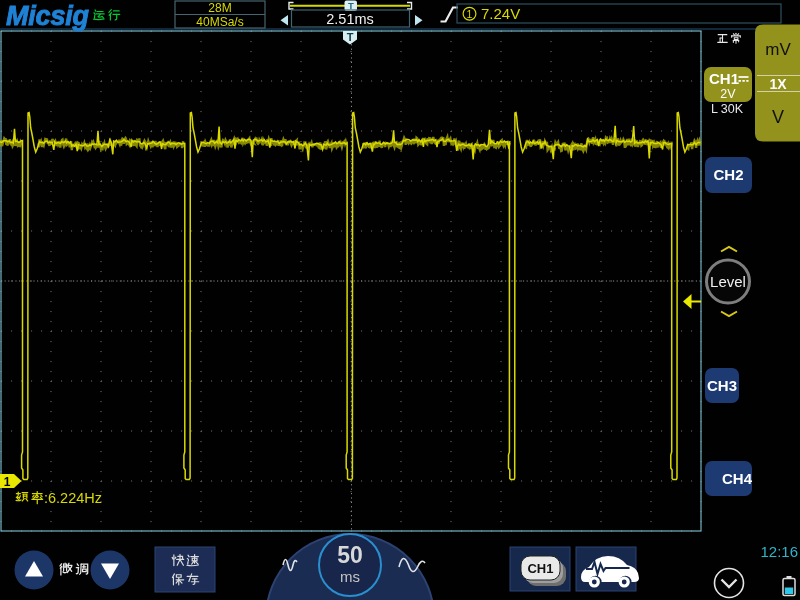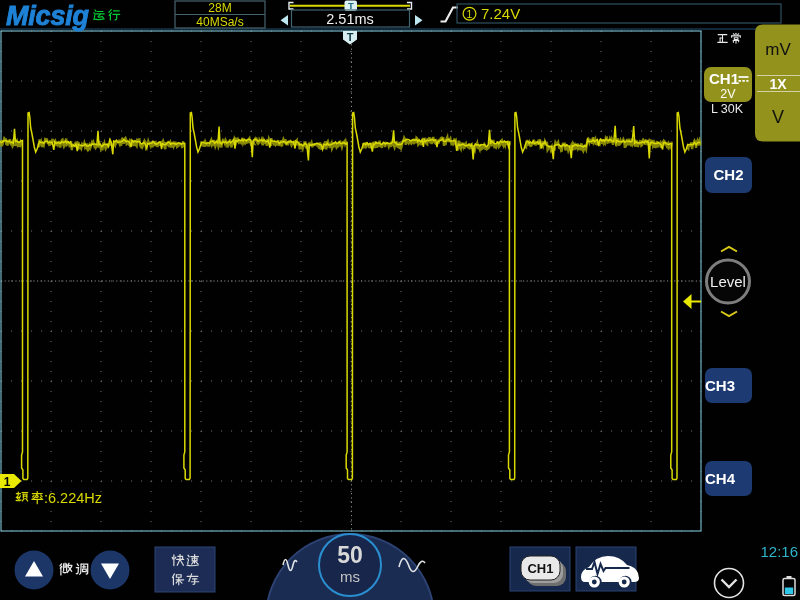--- a/index.html
+++ b/index.html
@@ -300,17 +300,17 @@
 
 <div class="abs" style="left:704px;top:67px;width:48px;height:35px;background:#92921c;border-radius:7px;"></div>
 <svg class="abs" style="left:704px;top:67px" width="48" height="35" viewBox="0 0 48 35">
  <text x="5" y="16.5" font-size="15" font-weight="bold" fill="#fff">CH1</text>
  <line x1="34.5" y1="10" x2="44.5" y2="10" stroke="#fff" stroke-width="1.7"></line>
  <path d="M34.5,13.8 h10" stroke="#fff" stroke-width="1.7" stroke-dasharray="2.4 1.5"></path>
  <text x="24" y="31" font-size="12.5" fill="#fff" text-anchor="middle">2V</text>
 </svg>
 <div class="abs" style="left:705px;top:157px;width:47px;height:36px;background:#1c3a70;border-radius:7px;
   color:#fff;font-weight:bold;font-size:15px;text-align:center;line-height:36px;">CH2</div>
-<div class="abs" style="left:705px;top:368px;width:47px;height:35px;background:#1d3b72;border-radius:7px;
-  color:#fff;font-weight:bold;font-size:15px;line-height:35px;">CH3</div>
+<div class="abs" style="left:705px;top:368px;width:34px;height:35px;background:#1d3b72;border-radius:7px;
+  color:#fff;font-weight:bold;font-size:15px;text-align:center;line-height:35px;">CH3</div>
 <div class="abs" style="left:705px;top:461px;width:47px;height:35px;background:#1d3b72;border-radius:7px;
-  color:#fff;font-weight:bold;font-size:15px;text-align:left;line-height:35px;">CH4</div>
+  color:#fff;font-weight:bold;font-size:15px;text-align:right;line-height:35px;">CH4</div>
 </div>
 
 </body></html>

